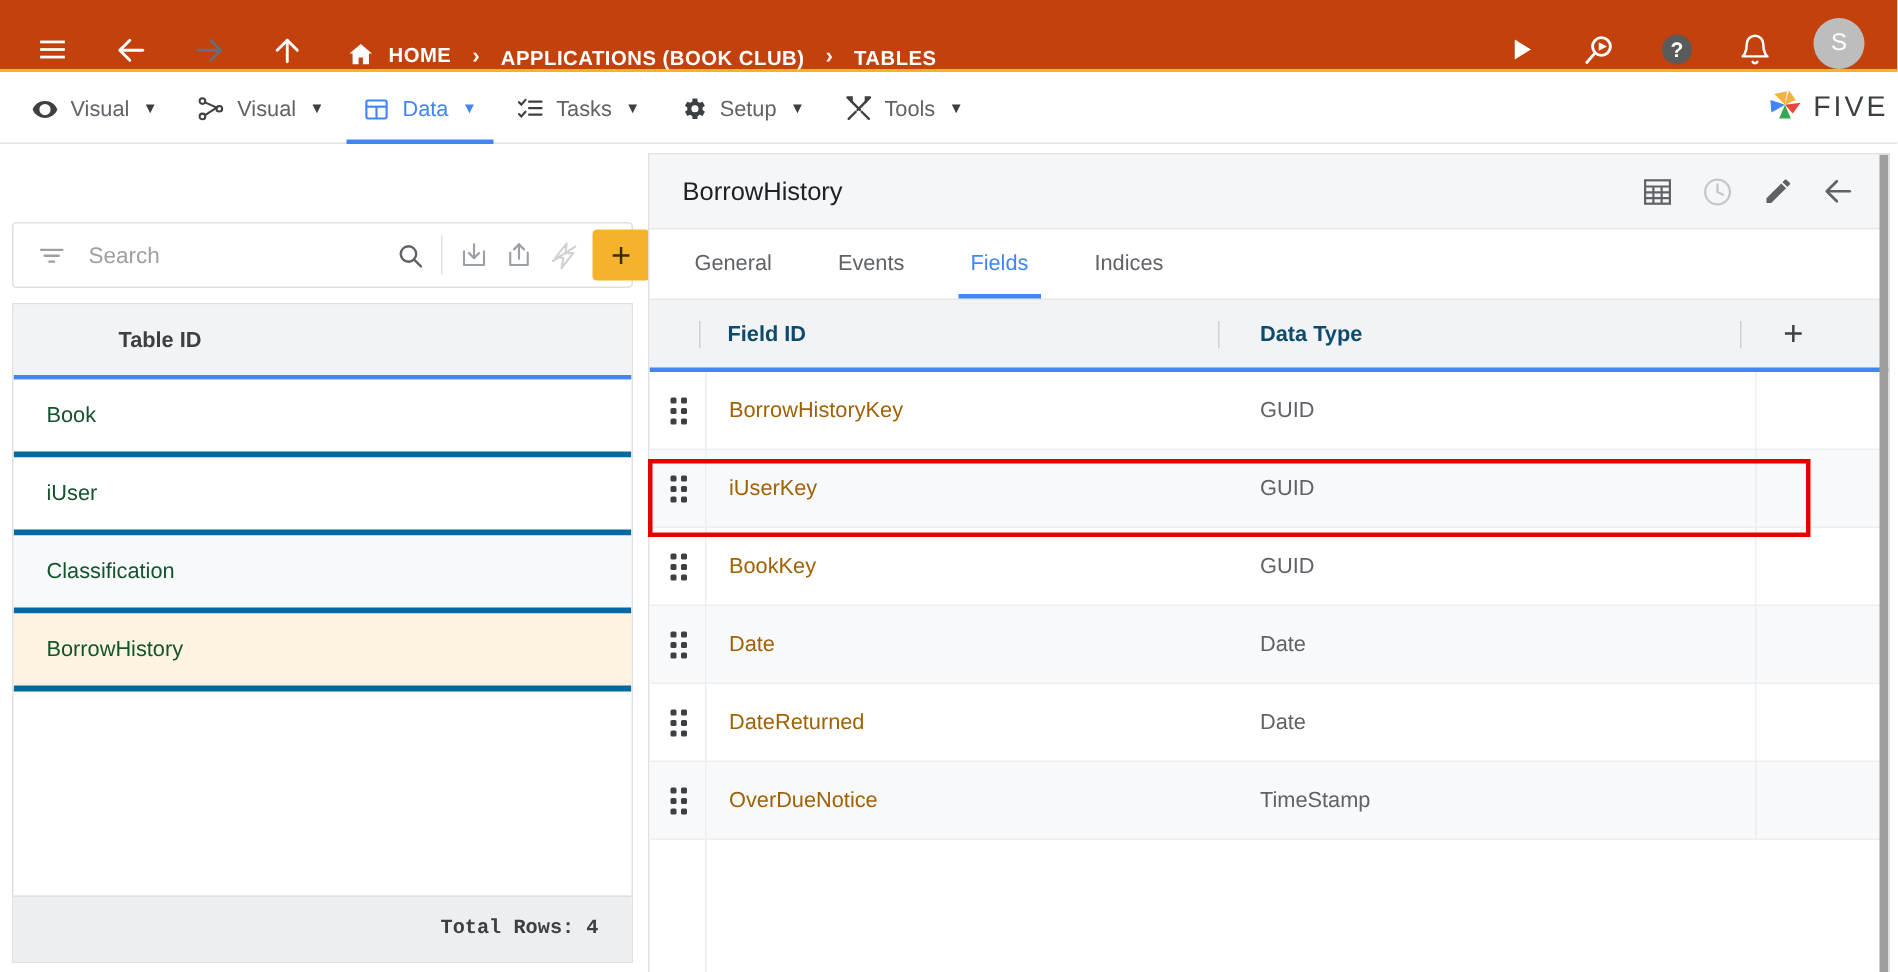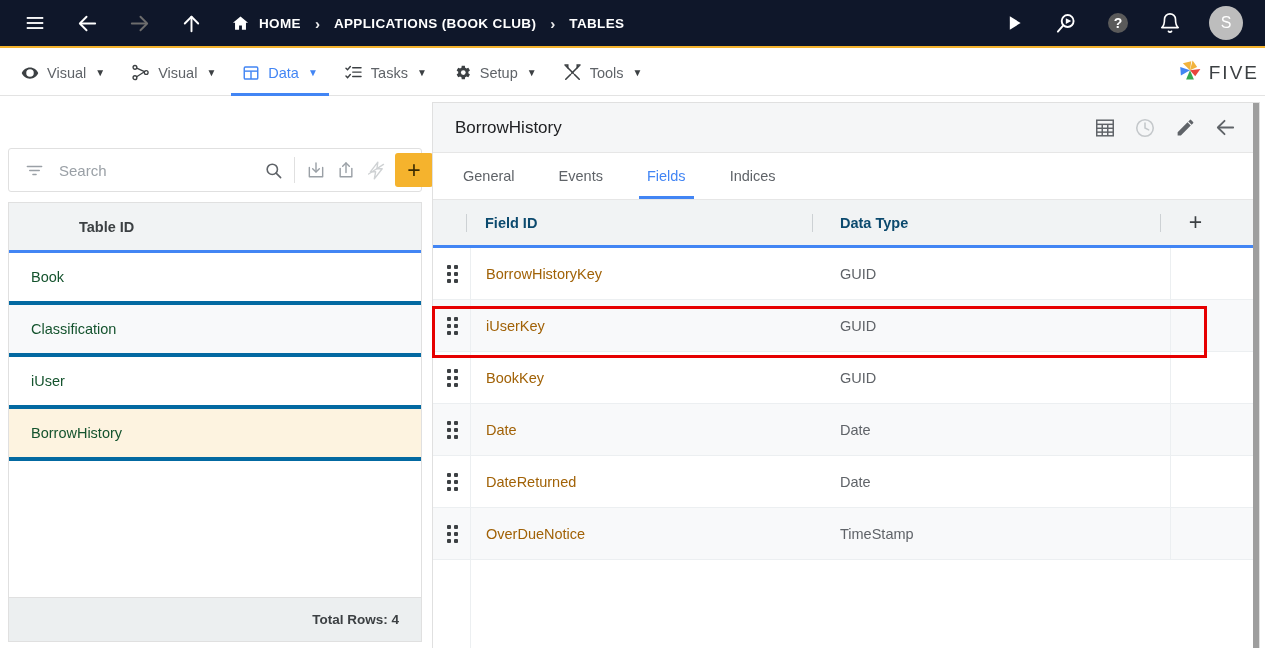--- a/index.html
+++ b/index.html
@@ -7,21 +7,21 @@
     width: 1265px; height: 648px;
     font-family: "Liberation Sans", sans-serif;
     background: #ffffff;
     overflow: hidden;
   }
   #app { position: relative; width: 1265px; height: 648px; background:#fff; }
 
   
   .topbar {
     position: absolute; left:0; top:0; width:1265px; height:48px;
-    background:#0f172a; display:flex; align-items:center;
+    background:#c2410c; display:flex; align-items:flex-end;
     border-bottom: 2px solid #f5b32d;
   }
   .tb-icon {
     width:26px; height:26px; display:flex; align-items:center; justify-content:center;
     color:#ffffff; flex:none; cursor:pointer;
   }
   .tb-icon svg { display:block; }
   .tb-icon.dim { color:#6d6d6d; }
   .tb-sp-22 { width:22px; flex:none; }
   .tb-sp-26 { width:26px; flex:none; }
@@ -102,21 +102,21 @@
   .list-row {
     height:52px; display:flex; align-items:center; padding-left:22px;
     border-bottom:4px solid #0369a1; font-size:14.5px; color:#14532d; cursor:pointer;
     background:#ffffff;
     text-align:right;
   }
   .list-row.alt { background:#f8f9fa; }
   .list-row.selected { background:#fdf3e0; }
   .list-foot {
     height:44px; background:#eceff0; border-top:1px solid #e0e0e0;
-    display:flex; align-items:center; justify-content:flex-end; padding-right:22px; flex:none;
+    display:flex; align-items:center; justify-content:flex-end; padding-right:22px; flex:none;font-family:Liberation Mono, monospace;
   }
   .list-foot span { font-size:13.5px; font-weight:bold; color:#3c4043; }
 
   
   .main {
     position:absolute; left:432px; top:102px; width:828px; height:546px;
     border:1px solid #e0e0e0; border-bottom:none; background:#fff;
     display:flex; flex-direction:column; overflow:hidden;
   }
   .main-head {
@@ -402,25 +402,25 @@
     </div>
 
     <div class="list-card">
       <div class="list-head">
         <span class="list-head-label">Table ID</span>
       </div>
       <div class="list-body">
         <div class="list-row">
           <span>Book</span>
         </div>
+        <div class="list-row">
+          <span>iUser</span>
+        </div>
         <div class="list-row alt">
           <span>Classification</span>
-        </div>
-        <div class="list-row">
-          <span>iUser</span>
         </div>
         <div class="list-row selected">
           <span>BorrowHistory</span>
         </div>
       </div>
       <div class="list-foot">
         <span>Total Rows: 4</span>
       </div>
     </div>
   </div>

